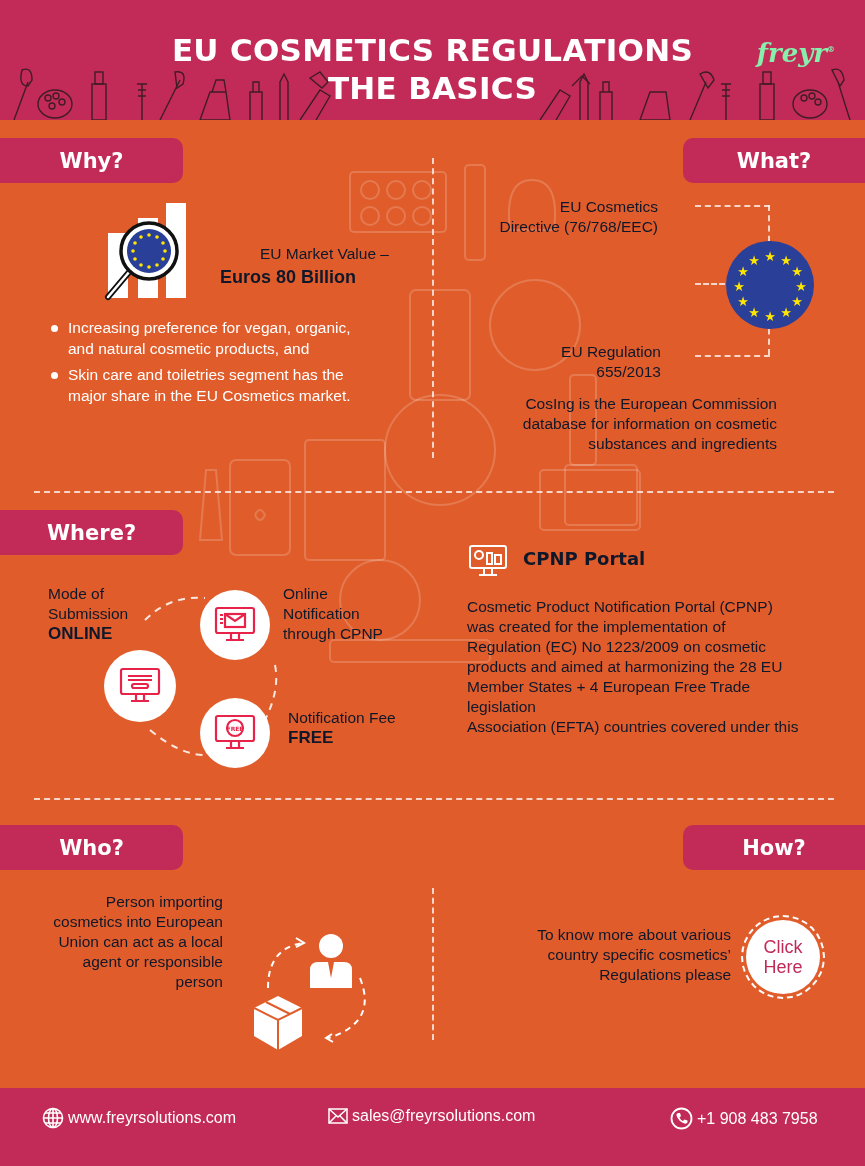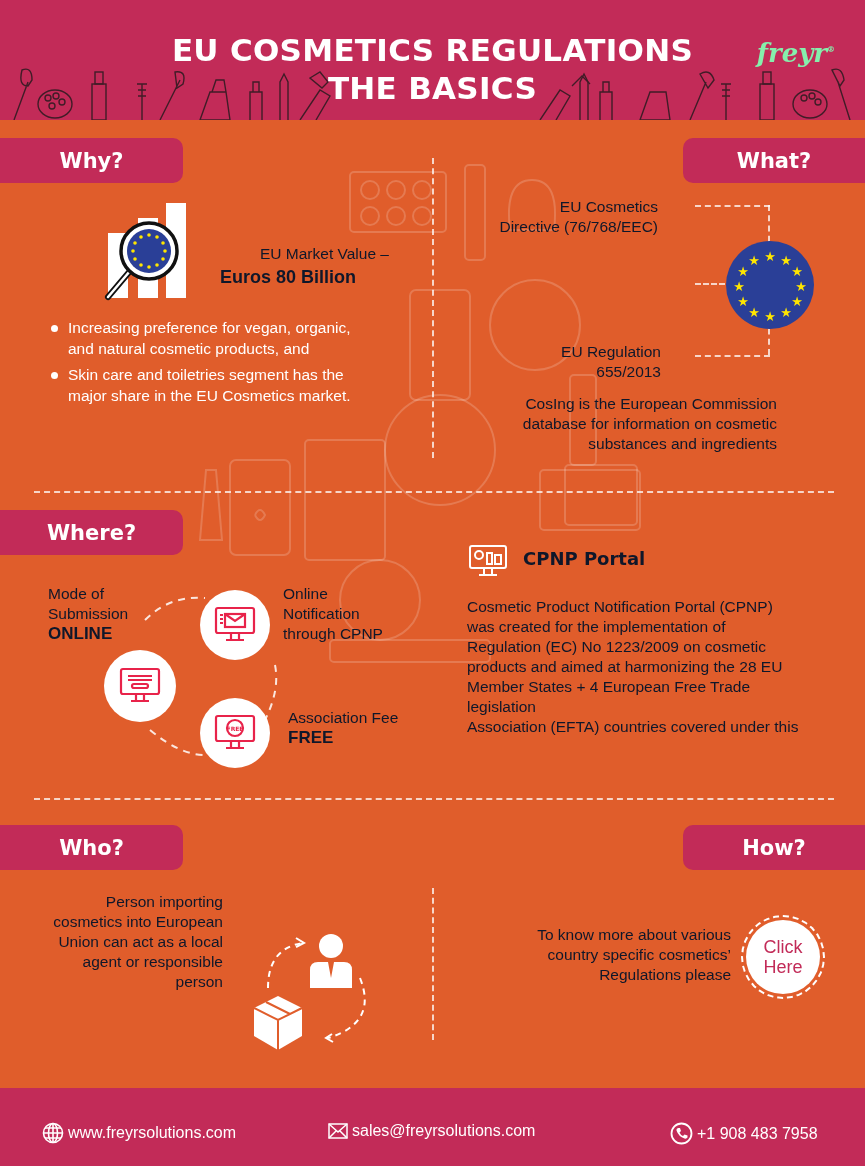--- a/index.html
+++ b/index.html
@@ -14,21 +14,21 @@
   .main { position: absolute; left: 0; top: 120px; width: 865px; height: 968px; background: #e05d2b; }
   .tag { position: absolute; height: 45px; background: #c22b58; color: #fff; font-weight: bold; font-size: 21px; display: flex; align-items: center; justify-content: center; font-family: "DejaVu Sans", sans-serif; }
   .tag.left { left: 0; width: 183px; border-radius: 0 10px 10px 0; }
   .tag.right { right: 0; width: 182px; border-radius: 10px 0 0 10px; }
   .vdash { position: absolute; border-left: 2px dashed rgba(255,255,255,0.75); width: 0; }
   .hdash { position: absolute; border-top: 2px dashed rgba(255,255,255,0.75); height: 0; }
   .txt { position: absolute; font-size: 15.5px; line-height: 20px; color: #0f172a; }
   .right-al { text-align: right; }
   .bold { font-weight: bold; }
   .footer { position: absolute; left: 0; top: 1088px; width: 865px; height: 78px; background: #c22b58; }
-  .fitem { position: absolute; top: 34px; display: flex; align-items: center; gap: 4px; font-size: 16px; color: #fff; text-align: right; }
+  .fitem { position: absolute; top: 19px; display: flex; align-items: center; gap: 4px; font-size: 16px; color: #fff; text-align: right; }
   .circle { position: absolute; background: #fff; border-radius: 50%; display: flex; align-items: center; justify-content: center; }
   ul.bullets { list-style: none; }
   ul.bullets li { position: relative; padding-left: 20px; margin-bottom: 5px; font-size: 15.5px; line-height: 21px; }
   ul.bullets li::before { content: ""; position: absolute; left: 3px; top: 8px; width: 7px; height: 7px; background: #fff; border-radius: 50%; }
   .bg-icons { position: absolute; left: 0; top: 0; }
 </style>
 </head>
 <body>
 
 <div class="header">
@@ -210,21 +210,21 @@
         </g>
         <text x="22" y="18" font-size="6" fill="#e8234a" text-anchor="middle" font-weight="bold" font-family="DejaVu Sans, sans-serif">FREE</text>
       </svg>
   </div>
   <div class="txt" style="left:283px; top:464px;">
     <div>Online</div>
     <div>Notification</div>
     <div>through CPNP</div>
   </div>
   <div class="txt" style="left:288px; top:588px;">
-    <div>Association Fee</div>
+    <div>Notification Fee</div>
     <div class="bold" style="font-size:17px;">FREE</div>
   </div>
 
   <svg style="position:absolute; left:468px; top:424px;" width="40" height="36">
     <g fill="none" stroke="#fff" stroke-width="2">
         <rect x="2" y="2" width="36" height="22" rx="2"></rect>
         <path d="M16 24 v6 M24 24 v6 M11 31 h18"></path>
         <circle cx="11" cy="11" r="4"></circle>
         <rect x="19" y="9" width="5" height="11"></rect>
         <rect x="27" y="11" width="6" height="9"></rect>

